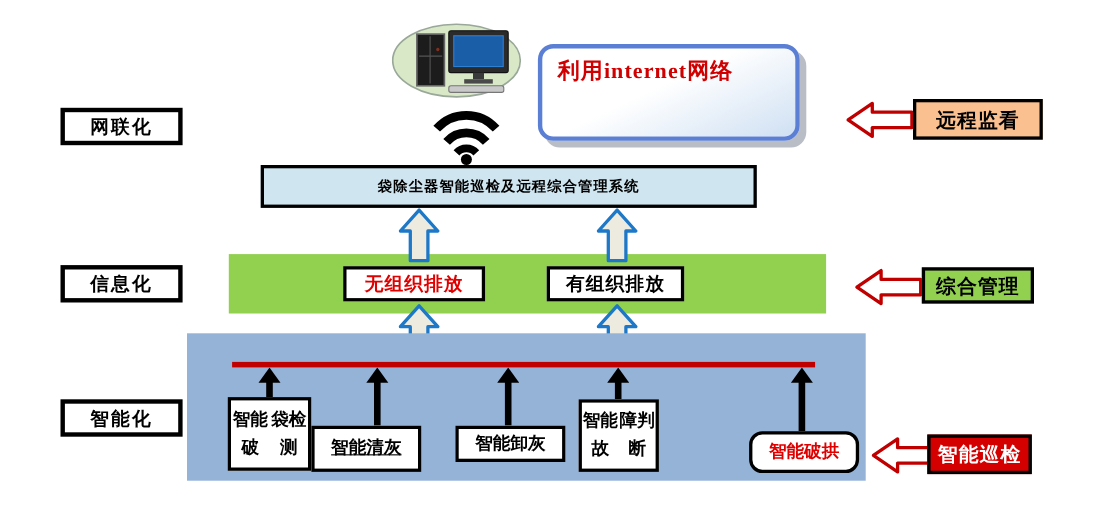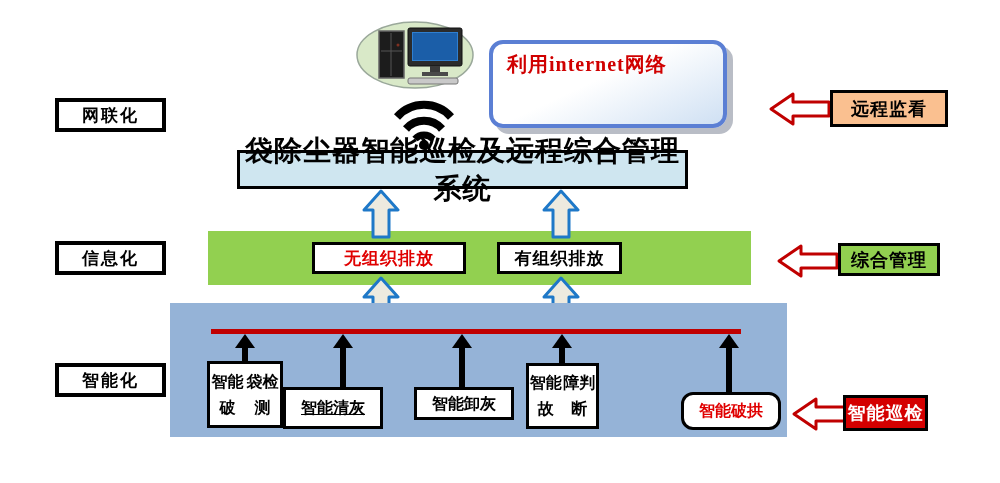--- a/index.html
+++ b/index.html
@@ -14,41 +14,41 @@
   #lblL1{top:98px;} #lblL2{top:241px;} #lblL3{top:363px;}
   
   #bubble{left:489px;top:40px;width:208px;height:68px;border:4px solid #5b7fd4;border-radius:14px;
           background:linear-gradient(155deg,#ffffff 0%,#ffffff 45%,#cfe0f3 100%);
           box-shadow:6px 6px 0 #b9bdc6;padding:7px 8px 5px 14px;box-sizing:content-box;
           font-family:"Liberation Serif",serif;color:#d00000;font-weight:700;font-size:20px;}
   #bubble .bl1{letter-spacing:1px;display:block;margin-bottom:8px;}
   #bubble .bl2{letter-spacing:7px;display:block;}
   
   #titleBox{left:237px;top:150px;width:451px;height:39px;background:#cfe6f0;border:3px solid #000;
-            font-size:28px;letter-spacing:1px;}
+            font-size:13px;letter-spacing:1px;}
   
   #greenBar{left:208px;top:231px;width:543px;height:54px;background:#92d050;}
-  #emi1{left:312px;top:242px;width:154px;height:32px;background:#fff;border:3px solid #000;
+  #emi1{left:312px;top:242px;width:129px;height:32px;background:#fff;border:3px solid #000;
         font-size:17px;letter-spacing:1px;color:#e00000;text-align:center;}
   #emi2{left:497px;top:242px;width:125px;height:32px;background:#fff;border:3px solid #000;
         font-size:17px;letter-spacing:1px;color:#000;}
   
   #bluePanel{left:170px;top:303px;width:617px;height:134px;background:#95b3d7;}
   #redLine{left:211px;top:329px;width:530px;height:5px;background:#c00000;}
   
   .sbox{background:#fff;border:3px solid #000;font-size:16px;line-height:1.6;}
   #sb1{left:207px;top:361px;width:76px;height:67px;}
   #sb2{left:283px;top:387px;width:100px;height:42px;text-decoration:underline;}
   #sb3{left:414px;top:387px;width:100px;height:33px;}
   #sb4{left:526px;top:363px;width:73px;height:66px;}
   #sb5{left:681px;top:392px;width:100px;height:38px;color:#e00000;border-radius:12px;}
   
   #rl1{left:830px;top:90px;width:118px;height:37px;background:#fac090;border:3px solid #000;font-size:18px;letter-spacing:1px;}
   #rl2{left:838px;top:243px;width:102px;height:33px;background:#92d050;border:3px solid #000;font-size:18px;letter-spacing:1px;}
-  #rl3{left:843px;top:395px;width:85px;height:36px;background:#d40000;border:3px solid #000;font-size:18px;letter-spacing:1px;color:#fff;}
+  #rl3{left:843px;top:395px;width:95px;height:36px;background:#d40000;border:3px solid #000;font-size:18px;letter-spacing:1px;color:#fff;}
   svg{display:block;}
 </style>
 </head>
 <body>
 
 <div id="stage">
 
   <div class="cbox lblL" id="lblL1">网联化</div>
   <div class="cbox lblL" id="lblL2">信息化</div>
   <div class="cbox lblL" id="lblL3">智能化</div>

